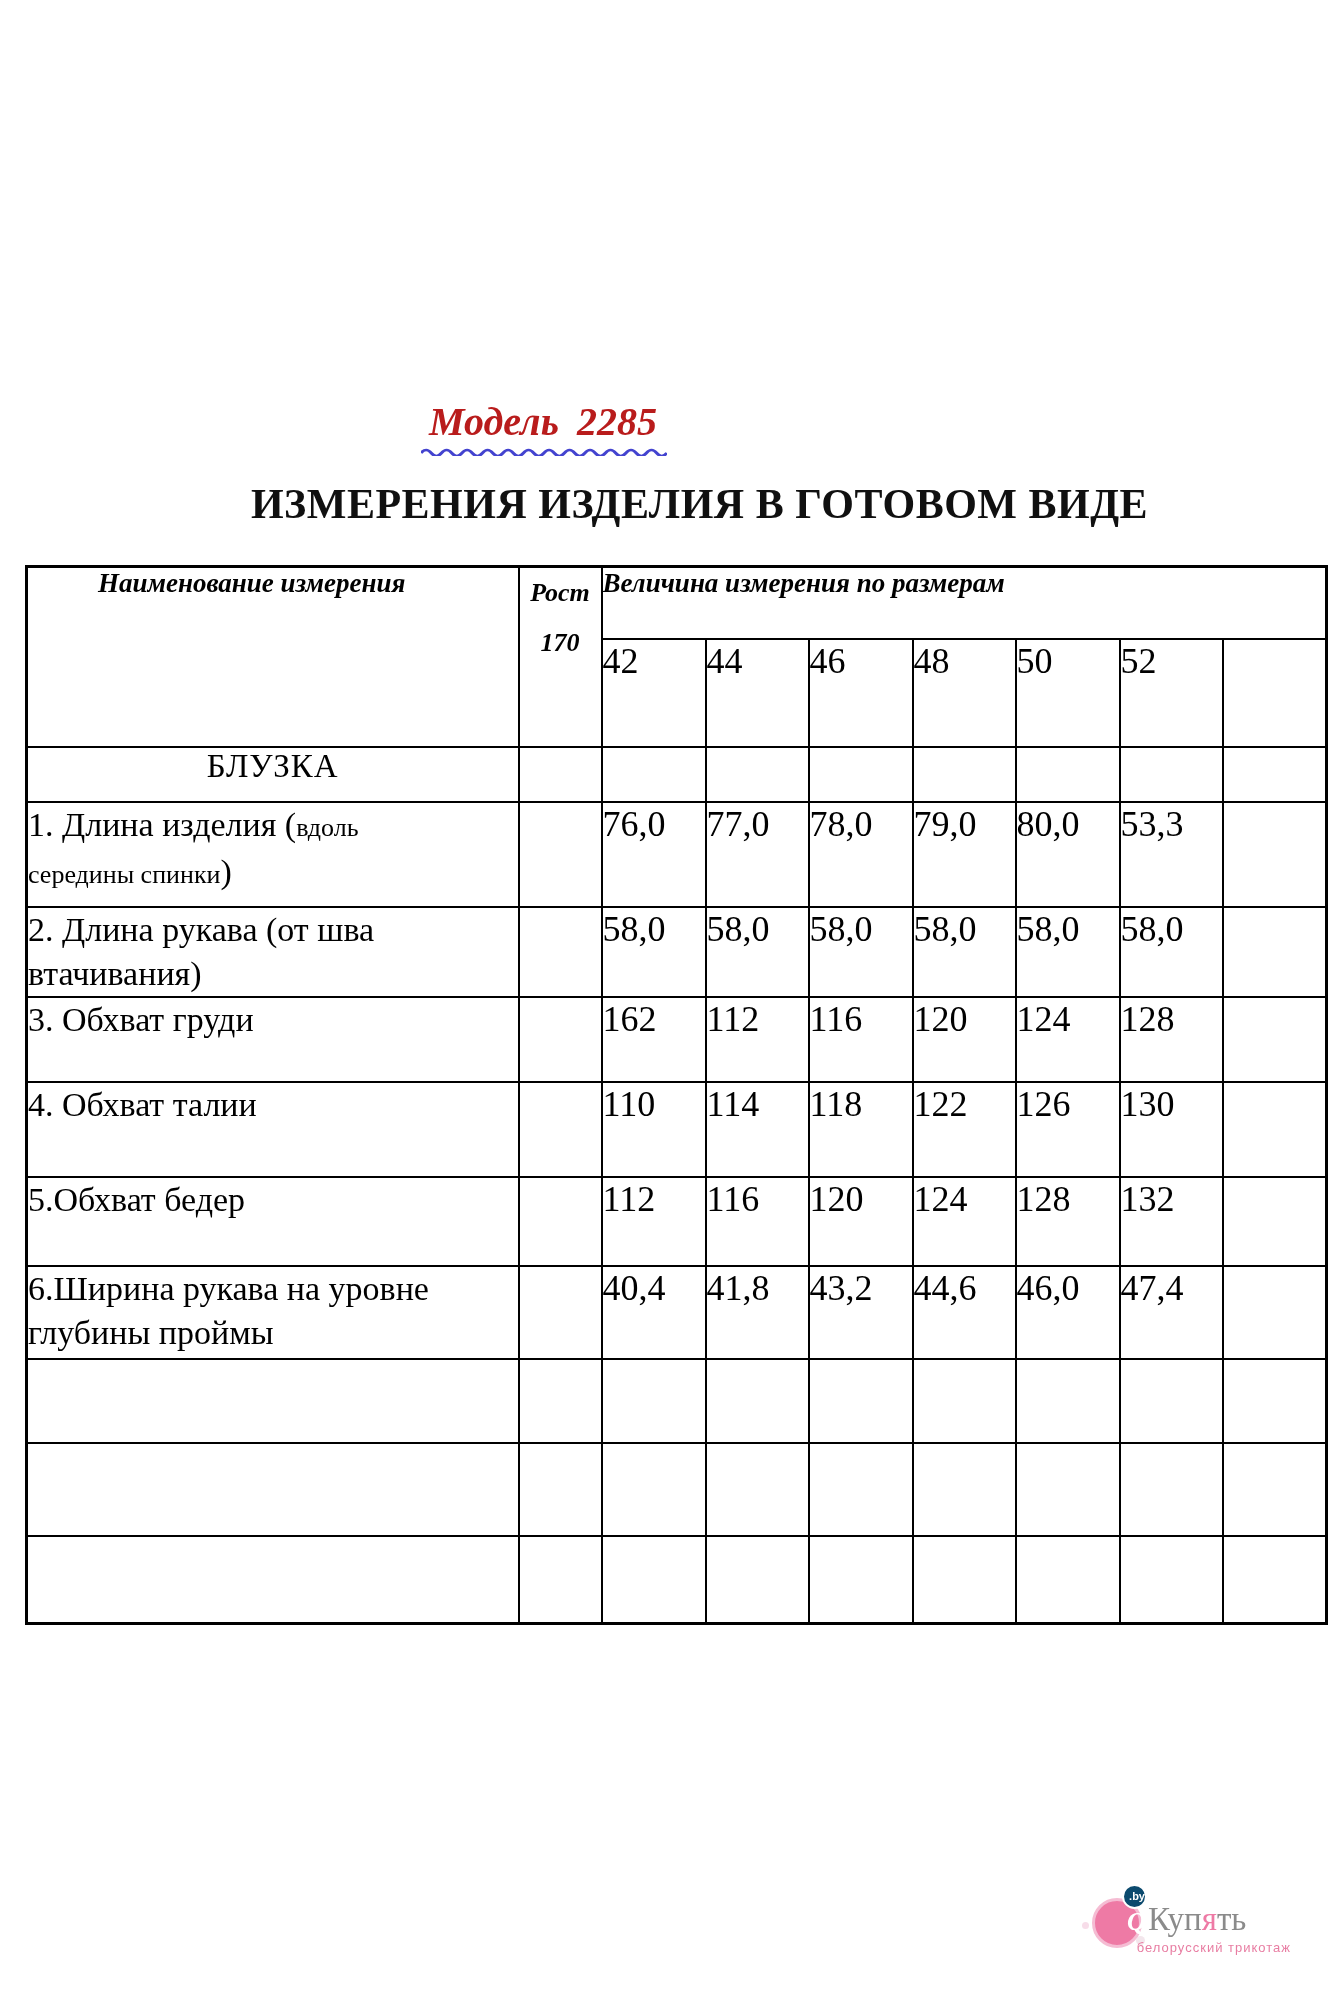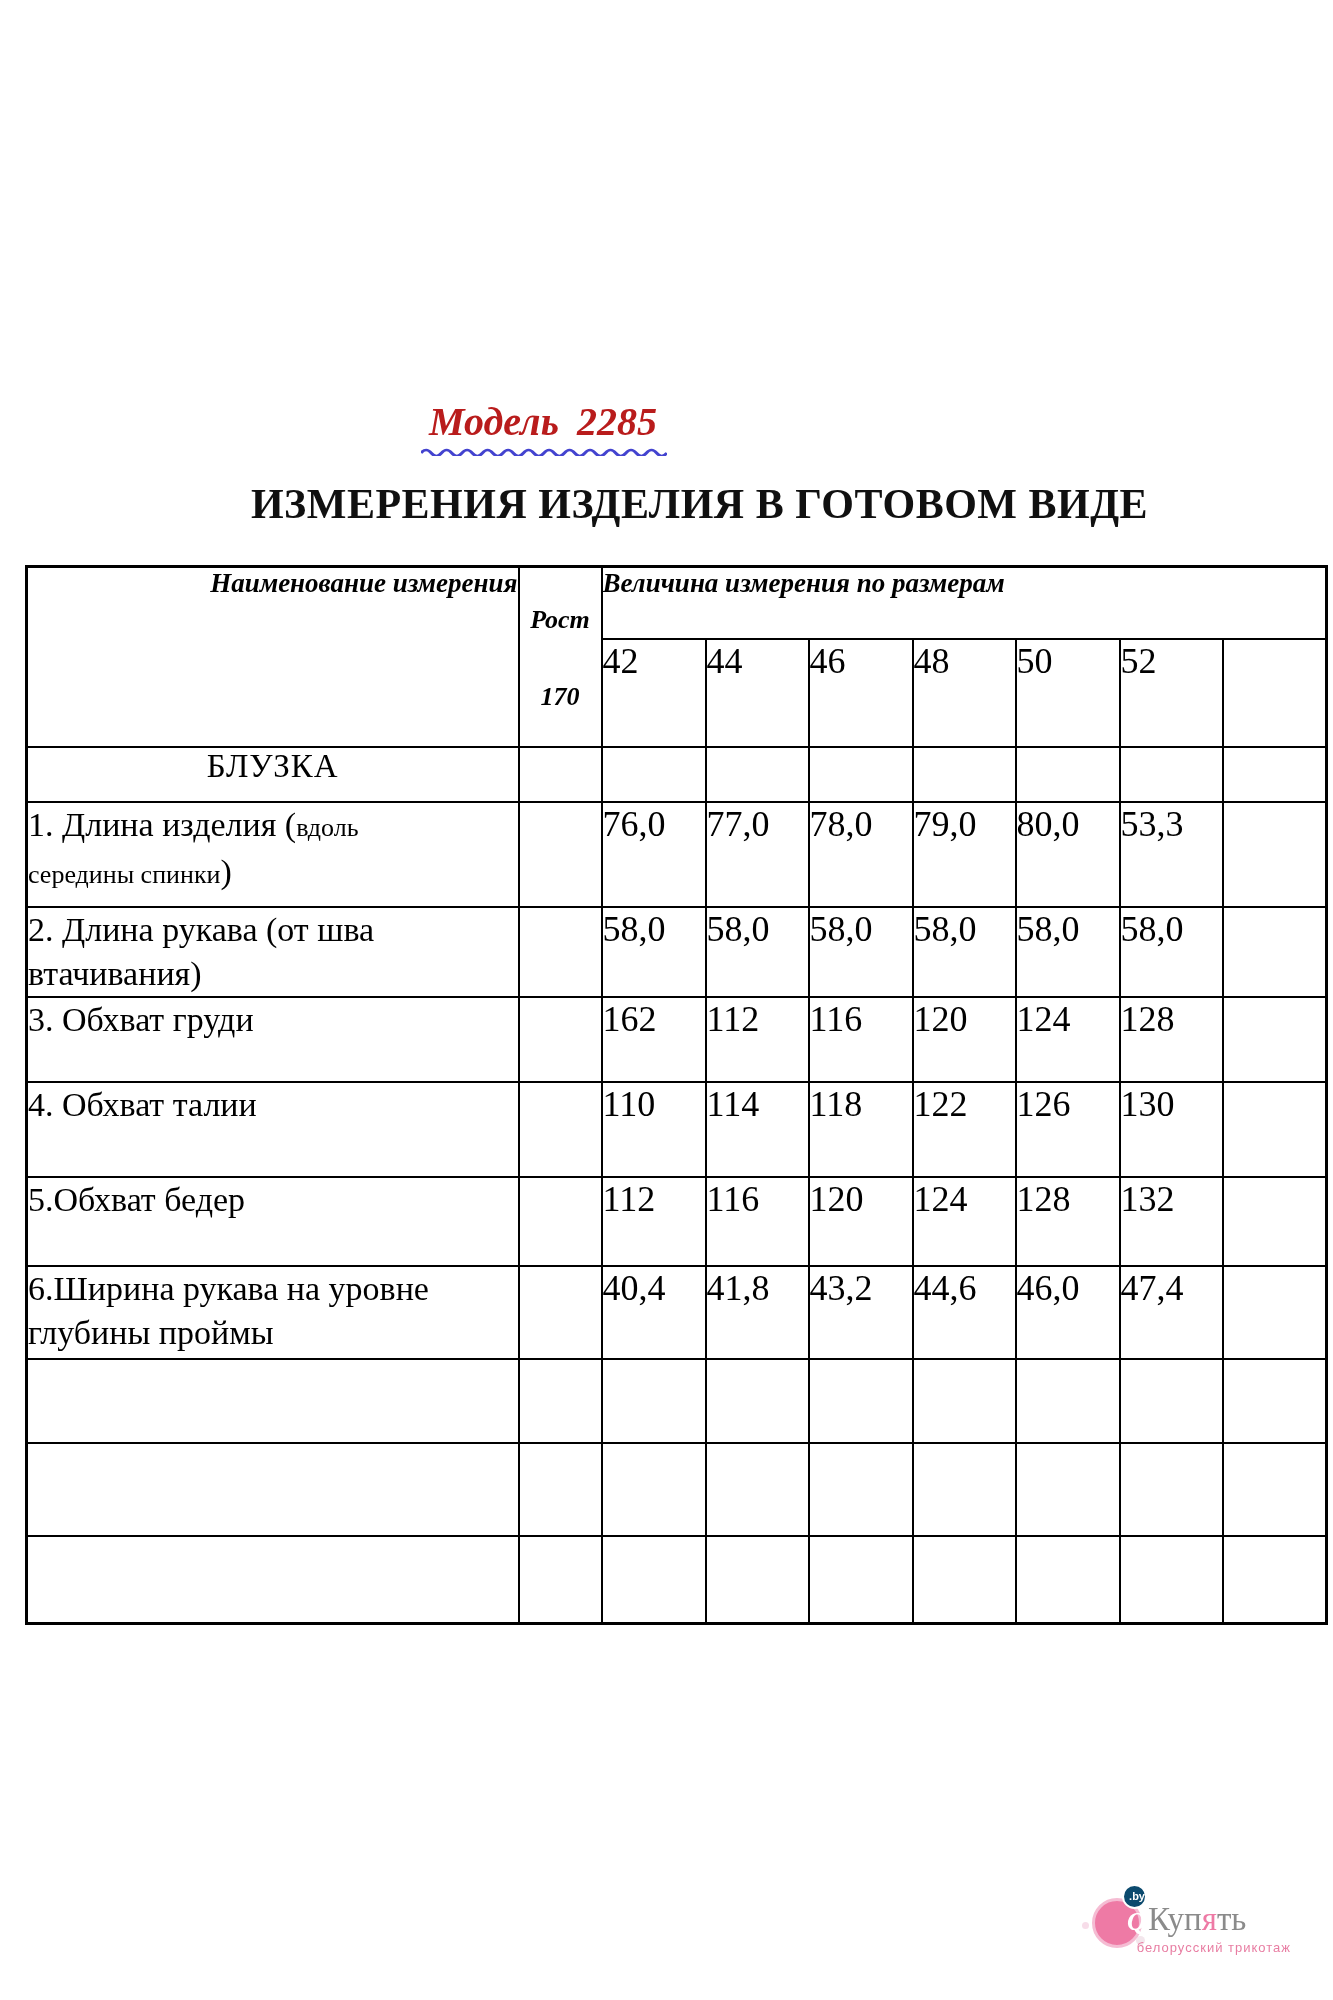--- a/index.html
+++ b/index.html
@@ -20,25 +20,25 @@
     position:absolute;top:480px;left:66px;width:1267px;text-align:center;
     font-weight:bold;font-size:42px;letter-spacing:0.5px;color:#101010;
   }
   
   table.meas{
     position:absolute;left:25px;top:565px;width:1300px;
     border-collapse:collapse;table-layout:fixed;
     border:3px solid #000;
   }
   table.meas td{border:2px solid #000;vertical-align:top;padding:0;}
-  td.name-h{font-weight:bold;font-style:italic;font-size:27px;text-align:right;
+  td.name-h{font-weight:bold;font-style:italic;font-size:27px;text-align:left;
     text-indent:70px;padding-top:32px;}
   td.rost-h{font-weight:bold;font-style:italic;font-size:26px;text-align:center;
     padding-top:26px;line-height:50px;}
-  td.rost-h .block{display:block;margin-top:27px;}
+  td.rost-h .block{display:block;}
   td.sizes-h{font-weight:bold;font-style:italic;font-size:27px;padding:20px 0 0 12px;}
   td.size-cell{font-size:36px;padding:6px 0 0 14px;margin-left:20px;}
   td.section-cell{font-size:33px;text-align:center;letter-spacing:1px;padding-top:1px;}
   td.label-cell{font-size:34px;line-height:44px;padding:5px 10px 0 10px;margin-left:48px;}
   .small-note{font-size:26px;}
   td.value-cell{font-size:36px;padding:8px 0 0 12px;}
   
   .logo{position:absolute;left:1088px;top:1878px;width:215px;height:82px;
     font-family:"Liberation Sans","DejaVu Sans",sans-serif;}
   .logo-circle{position:absolute;left:4px;top:20px;width:44px;height:44px;border-radius:50%;

